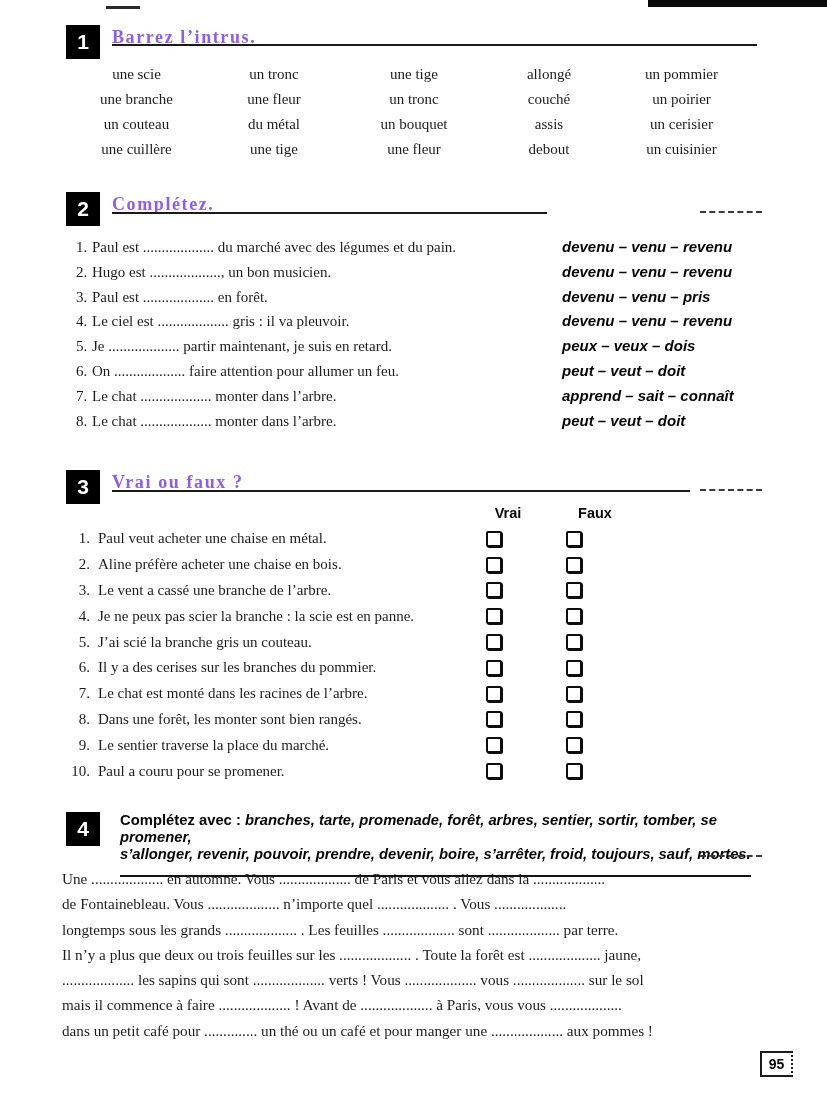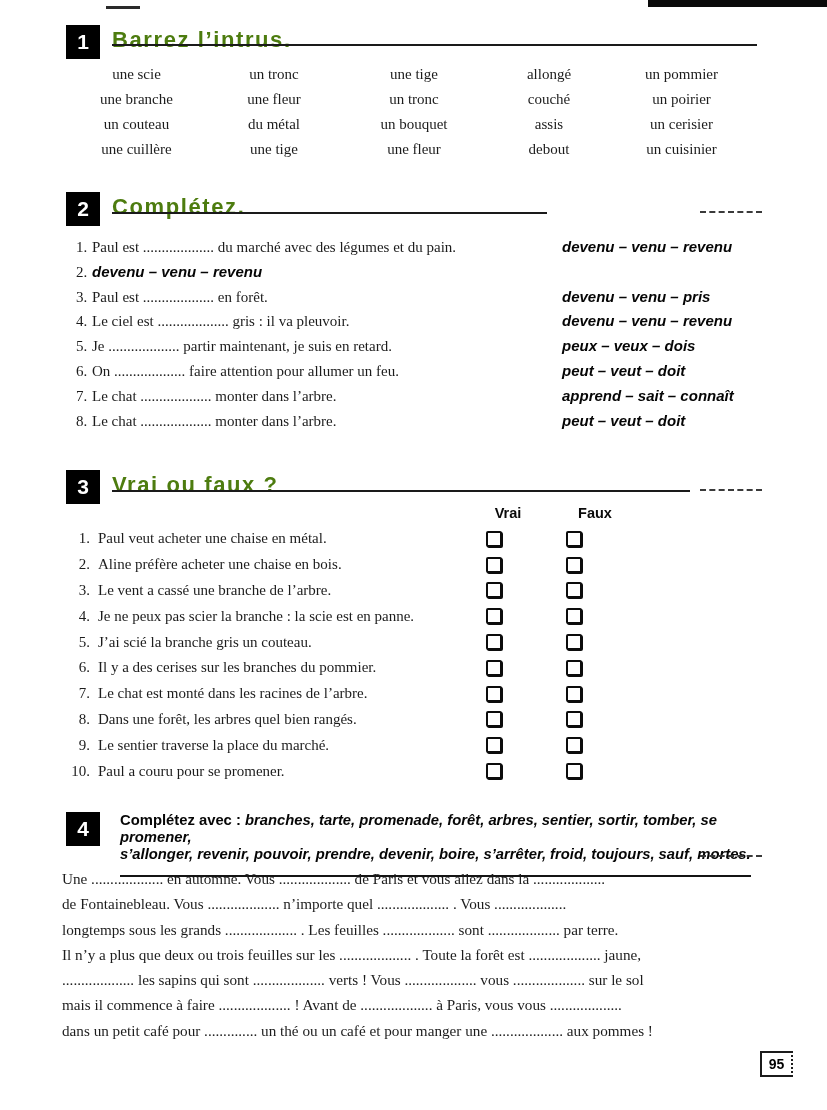--- a/index.html
+++ b/index.html
@@ -11,22 +11,22 @@
   
   .top-bar{left:648px;top:0;width:179px;height:7px;background:#0a0a0a;}
   .top-dash{left:106px;top:6px;width:34px;height:3px;background:#2a2a2a;}
   
   .badge{
     width:34px;height:34px;background:#000;color:#fff;
     font-family:"Liberation Sans", sans-serif;font-weight:bold;font-size:21px;
     display:flex;align-items:center;justify-content:center;
   }
   .sec-title{
-    font-family:Liberation Sans, sans-serif;font-weight:bold;font-size:22px;
-    letter-spacing:1.6px;color:#4d7c0f;white-space:nowrap;
+    font-family:Liberation Serif, serif;font-weight:bold;font-size:18px;
+    letter-spacing:1.6px;color:#8b5cf6;white-space:nowrap;
   }
   .rule{height:2px;background:#1a1a1a;}
   .dash-tail{border-top:2px dashed #3a3a3a;width:62px;height:0;}
   
   .s1-grid{
     left:64px;top:66px;width:690px;display:grid;
     grid-template-columns:145px 130px 150px 120px 145px;
     row-gap:8px;font-size:15px;text-align:center;
   }
   .s1-grid span{display:block;}
@@ -119,20 +119,21 @@
   <div class="abs dash-tail" style="left:700px;top:211px;"></div>
 
   <div class="abs s2-list">
     <div class="s2-row">
       <span class="num">1.</span>
       <span class="txt">Paul est ................... du marché avec des légumes et du pain.</span>
       <span class="ans">devenu – venu – revenu</span>
     </div>
     <div class="s2-row">
       <span class="num">2.</span>
+      <span class="txt">Hugo est ..................., un bon musicien.</span>
       <span class="ans">devenu – venu – revenu</span>
     </div>
     <div class="s2-row">
       <span class="num">3.</span>
       <span class="txt">Paul est ................... en forêt.</span>
       <span class="ans">devenu – venu – pris</span>
     </div>
     <div class="s2-row">
       <span class="num">4.</span>
       <span class="txt">Le ciel est ................... gris : il va pleuvoir.</span>
@@ -240,21 +241,21 @@
       <span class="txt">Le chat est monté dans les racines de l’arbre.</span>
       <span class="cb-cell">
           <span class="cbx"></span>
         </span>
       <span class="cb-cell">
           <span class="cbx"></span>
         </span>
     </div>
     <div class="s3-row">
       <span class="num">8.</span>
-      <span class="txt">Dans une forêt, les arbres quel bien rangés.</span>
+      <span class="txt">Dans une forêt, les monter sont bien rangés.</span>
       <span class="cb-cell">
           <span class="cbx"></span>
         </span>
       <span class="cb-cell">
           <span class="cbx"></span>
         </span>
     </div>
     <div class="s3-row">
       <span class="num">9.</span>
       <span class="txt">Le sentier traverse la place du marché.</span>

